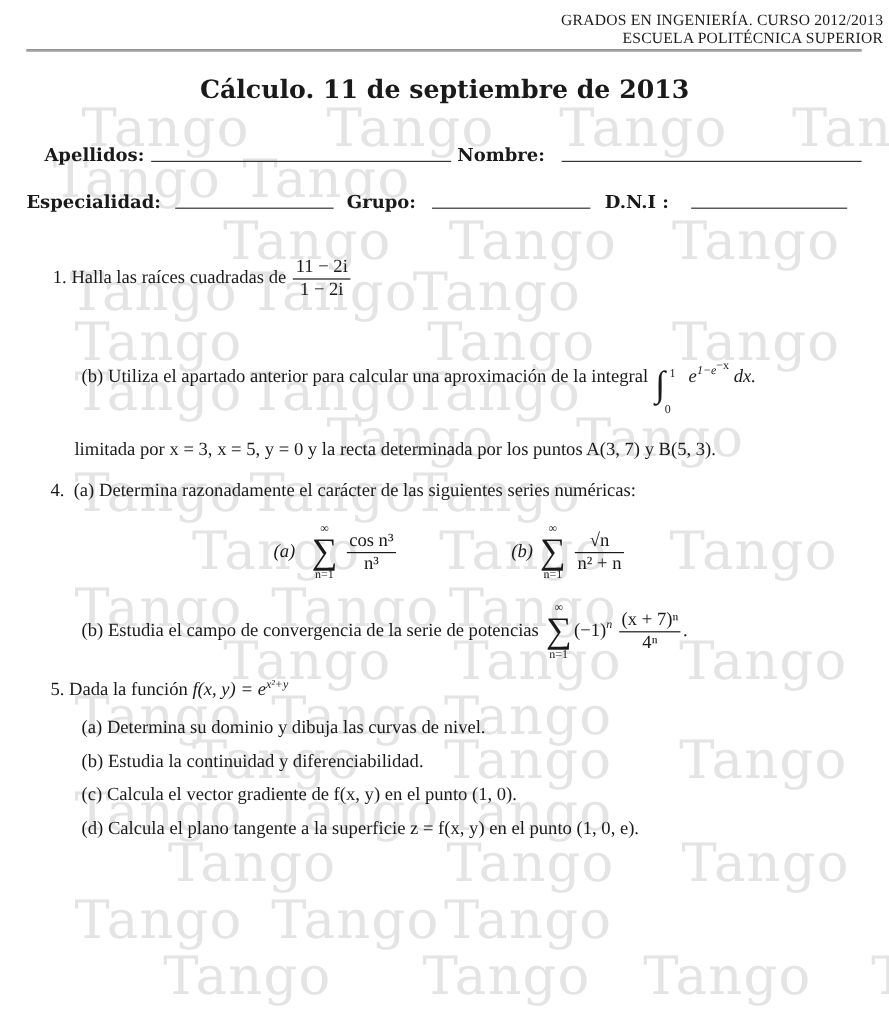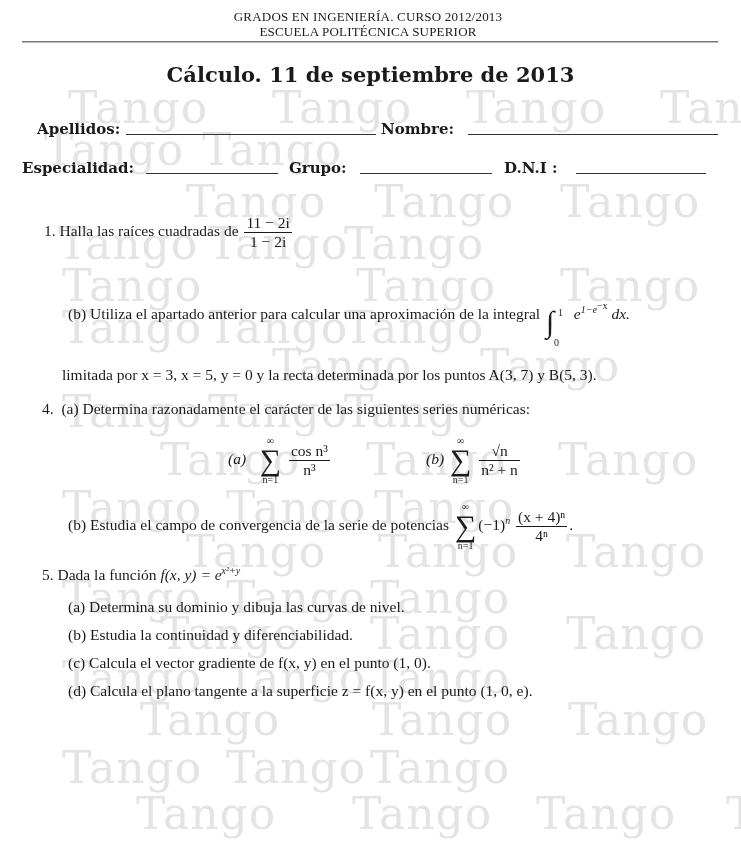--- a/index.html
+++ b/index.html
@@ -6,21 +6,21 @@
   body { width:741px; height:848px; position:relative; overflow:hidden;
          font-family:"DejaVu Serif", "Liberation Serif", serif; color:#1a1a1a; }
 
   
   .wm { position:absolute; font-family:"DejaVu Serif", serif; font-size:44px; color:#e4e4e4;
         font-weight:normal; letter-spacing:1px; line-height:1; z-index:0; white-space:nowrap; }
 
   .layer { position:absolute; left:0; top:0; width:741px; height:848px; z-index:1; }
   .abs { position:absolute; white-space:nowrap; font-family:"Liberation Serif", serif; }
 
-  .hdr1, .hdr2 { left:0; width:736px; text-align:center; font-size:13px; letter-spacing:0.2px; }
+  .hdr1, .hdr2 { left:0; width:736px; text-align:right; font-size:13px; letter-spacing:0.2px; }
   .rule { position:absolute; left:22px; width:696px; height:1px; background:#7a7a7a; border-bottom:1px solid #bdbdbd; }
   .title { left:0; width:741px; text-align:center; font-size:21px; font-weight:bold; font-family:"DejaVu Serif", serif; }
 
   .field-label { font-size:15px; font-weight:bold; font-family:"DejaVu Serif", serif; }
   .blank { position:absolute; height:1px; background:#333; }
 
   .q { font-size:15.5px; }
   i.m { font-style:italic; font-family:"Liberation Serif", serif; }
   sup { font-size:10px; }
   sub { font-size:10px; }
@@ -167,21 +167,21 @@
 
   <div class="abs q" style="left:68px;top:502px;">
     <span>(b)</span>
     <span>Estudia el campo de convergencia de la serie de potencias</span>
     <span class="sum">
       <span class="top">∞</span>
       <span class="sig">∑</span>
       <span class="bot">n=1</span>
     </span><span>(−1)</span><sup><i class="m">n</i></sup>
     <span class="frac">
-      <span class="num">(x + 4)ⁿ</span>
+      <span class="num">(x + 7)ⁿ</span>
       <span class="den">4ⁿ</span>
     </span><span>.</span>
   </div>
 
   <div class="abs q" style="left:42px;top:565px;">
     <span>5.</span>
     <span>Dada la función</span>
     <i class="m">f(x, y) = e</i><sup><i class="m">x²+y</i></sup>
   </div>
 

